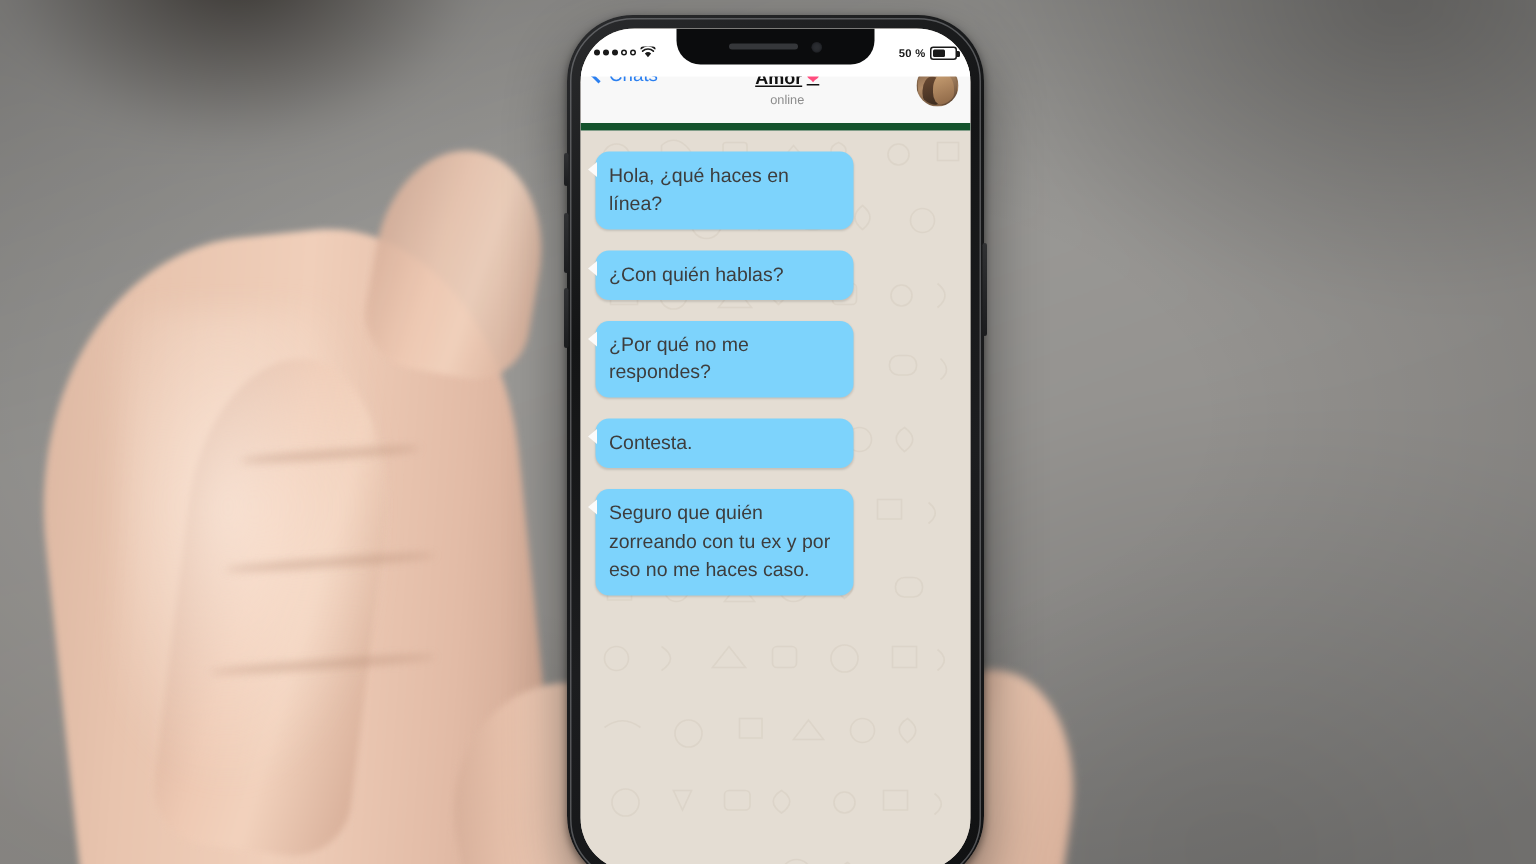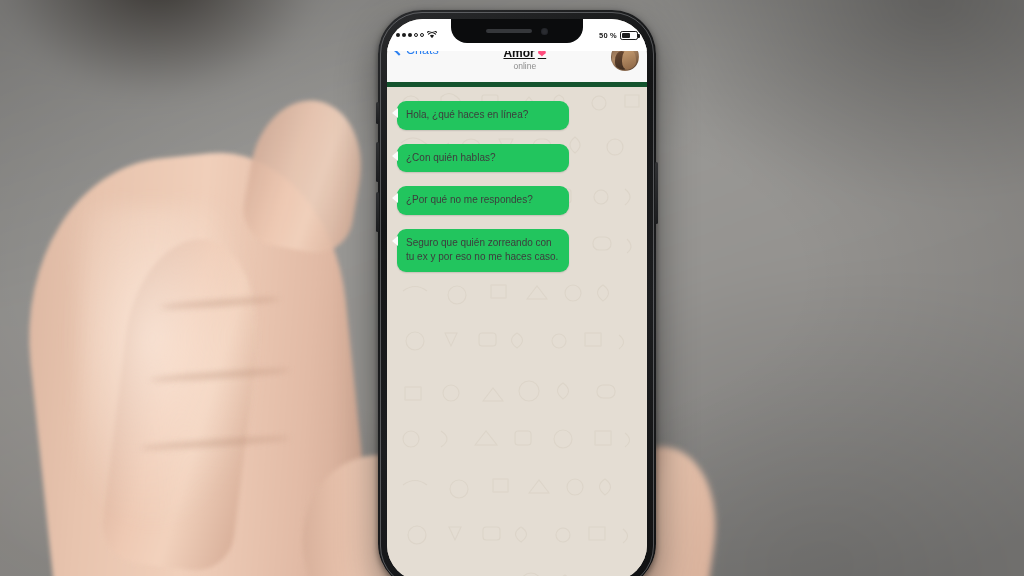--- a/index.html
+++ b/index.html
@@ -163,22 +163,22 @@
 
   
   .chat-body {
     position:absolute; top:68px; left:0; right:0; bottom:0;
     background-color:#e4ddd3;
     overflow:hidden; padding:14px 10px 0 10px;
   }
   .doodles { position:absolute; inset:0; opacity:.5; }
   .bubble {
     position:relative; max-width:172px; margin-bottom:14px;
-    background:#22c55e; border-radius:9px;
-    padding:7px 9px; font-size:10px; line-height:1.45; color:#3d3d3d;
+    background:#7dd3fc; border-radius:9px;
+    padding:7px 9px; font-size:13px; line-height:1.45; color:#3d3d3d;
     box-shadow:0 1px 1.5px rgba(0,0,0,.13);
   }
   .bubble::before {
     content:""; position:absolute; left:-5px; top:7px;
     width:0; height:0;
     border-top:5px solid transparent;
     border-bottom:5px solid transparent;
     border-right:6px solid #fbfbfb;
   }
 </style>
@@ -337,17 +337,18 @@
           <path d="M98 506 l10 -13 l10 13 z"></path>
           <circle cx="144" cy="496" r="10"></circle>
           <path d="M178 488 q11 8 0 16 q-11 -9 0 -16z"></path>
           <rect x="212" y="490" width="18" height="13" rx="6"></rect>
         </g>
       </svg>
 
       <div class="bubble">Hola, ¿qué haces en línea?</div>
       <div class="bubble">¿Con quién hablas?</div>
       <div class="bubble">¿Por qué no me respondes?</div>
+      <div class="bubble">Contesta.</div>
       <div class="bubble">Seguro que quién zorreando con tu ex y por eso no me haces caso.</div>
     </div>
 
   </div>
 </div>
 
 </body></html>

